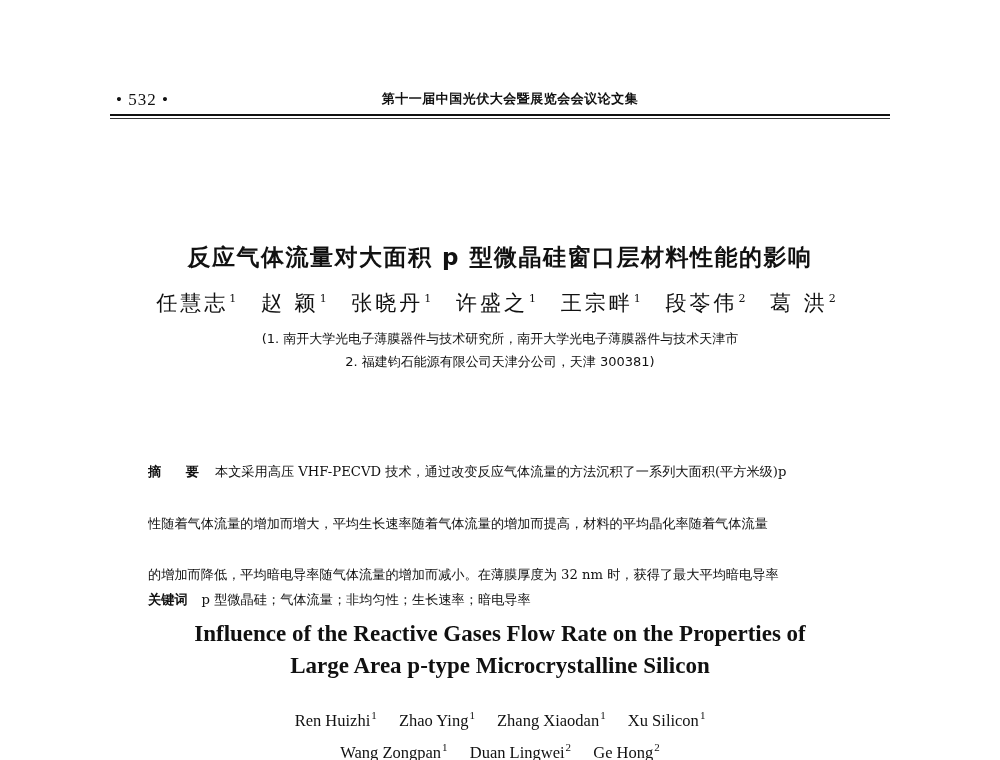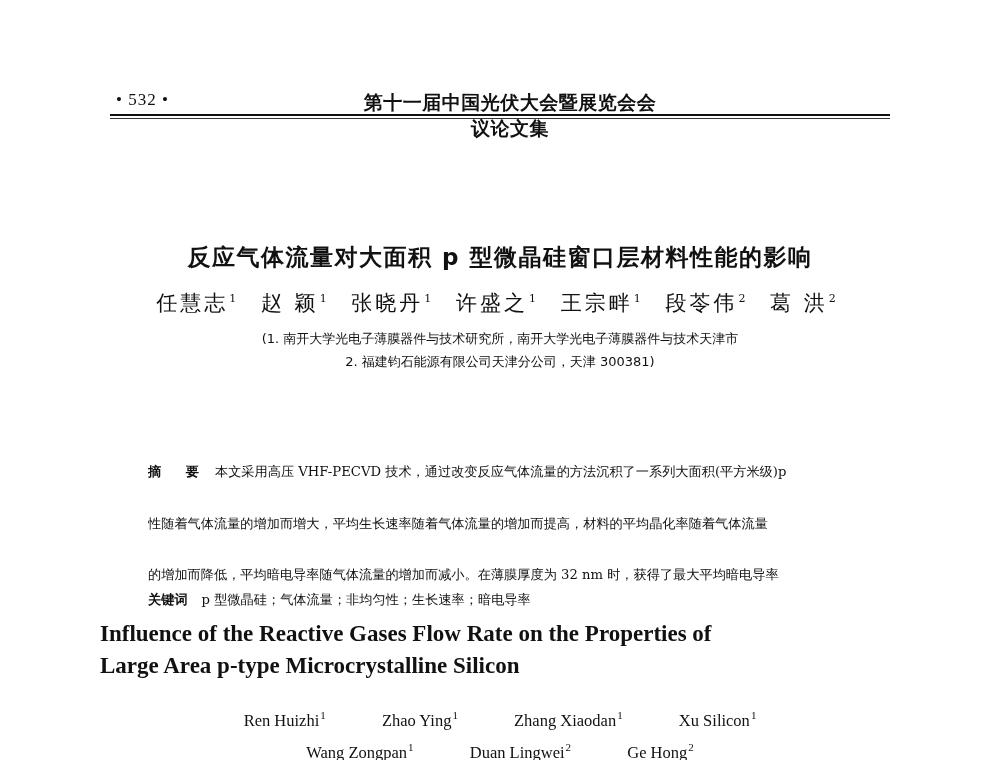--- a/index.html
+++ b/index.html
@@ -35,21 +35,21 @@
     font-size: 17px;
     letter-spacing: 1px;
   }
   .journal-name {
     position: absolute;
     left: 250px; top: 2px;
     width: 300px;
     text-align: center;
     font-family: "DejaVu Sans", sans-serif;
     font-weight: bold;
-    font-size: 19px;
+    font-size: 13px;
     letter-spacing: 0.5px;
   }
   .header-rule-thick {
     position: absolute;
     left: 110px; top: 114px;
     width: 780px;
     height: 2px;
     background: #111;
   }
   .header-rule-thin {
@@ -136,38 +136,38 @@
     font-family: "DejaVu Sans", sans-serif;
     font-weight: bold;
     margin-right: 14px;
   }
 
   
   .en-title {
     position: absolute;
     left: 100px; top: 618px;
     width: 800px;
-    text-align: left;
+    text-align: center;
     font-family: "Liberation Serif", serif;
     font-weight: bold;
     font-size: 23px;
     line-height: 32px;
   }
   .en-authors {
     position: absolute;
     left: 100px; top: 702px;
     width: 800px;
     text-align: center;
     font-family: "Liberation Serif", serif;
     font-size: 16.5px;
     line-height: 26px;
   }
   .en-authors .author {
     display: inline-block;
-    margin: 0 26px;
+    margin: 0 9px;
     text-align: center;
   }
 </style>
 </head>
 <body>
 
 <div class="page">
 
   <div class="running-header">
     <span class="page-number">• 532 •</span>

